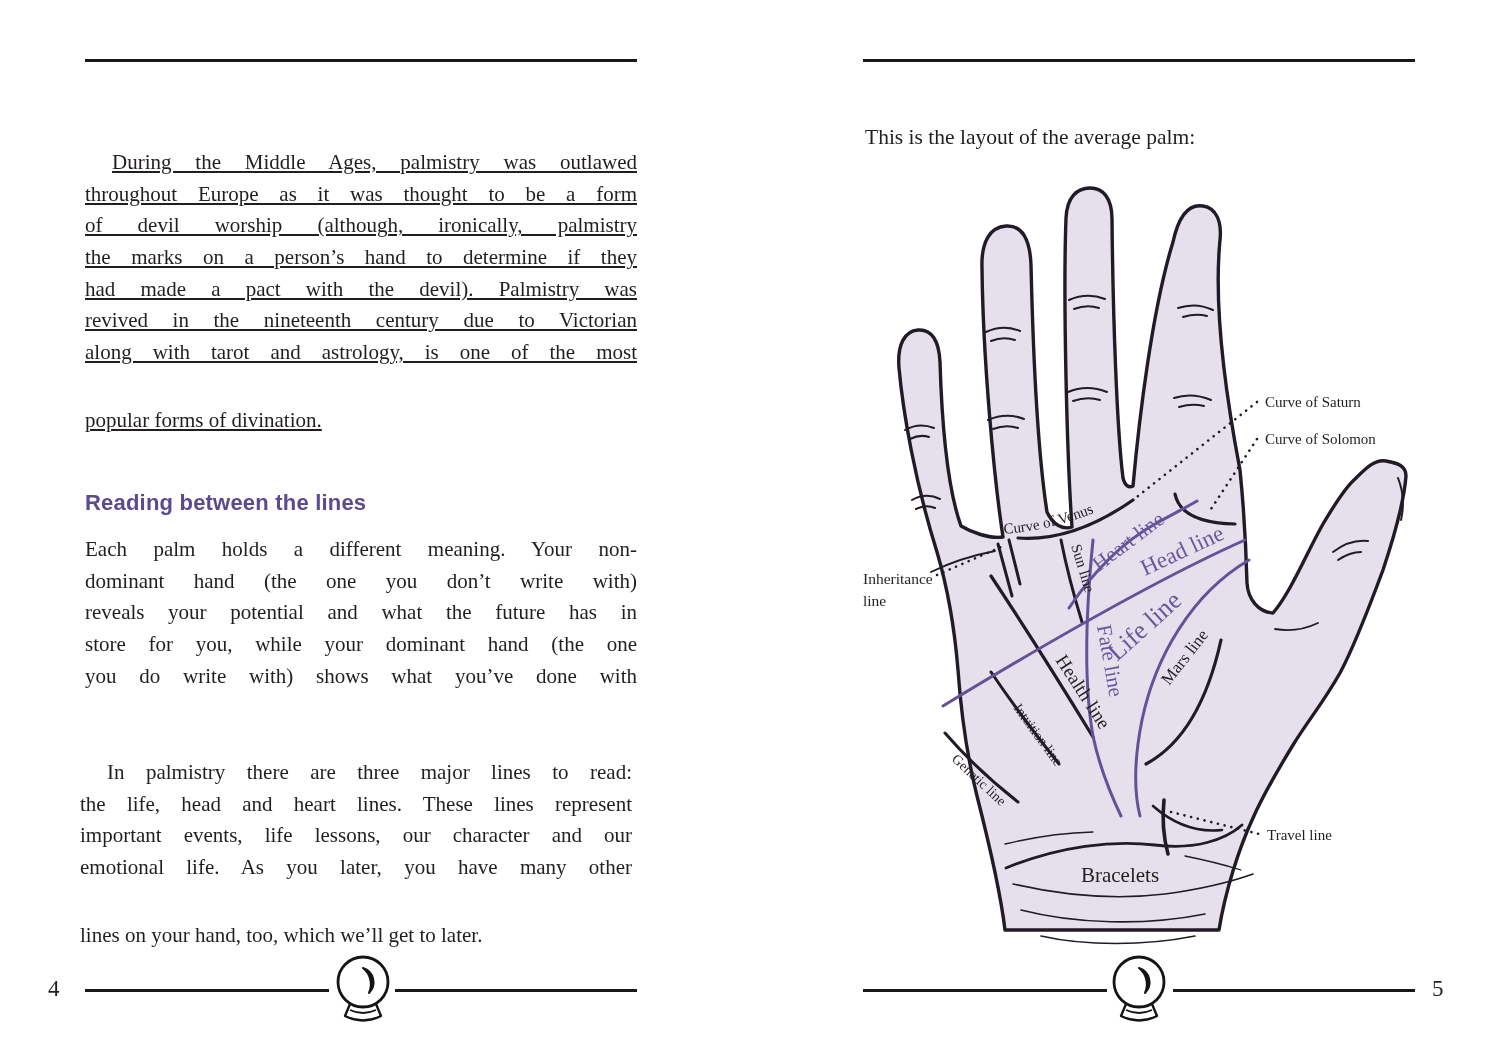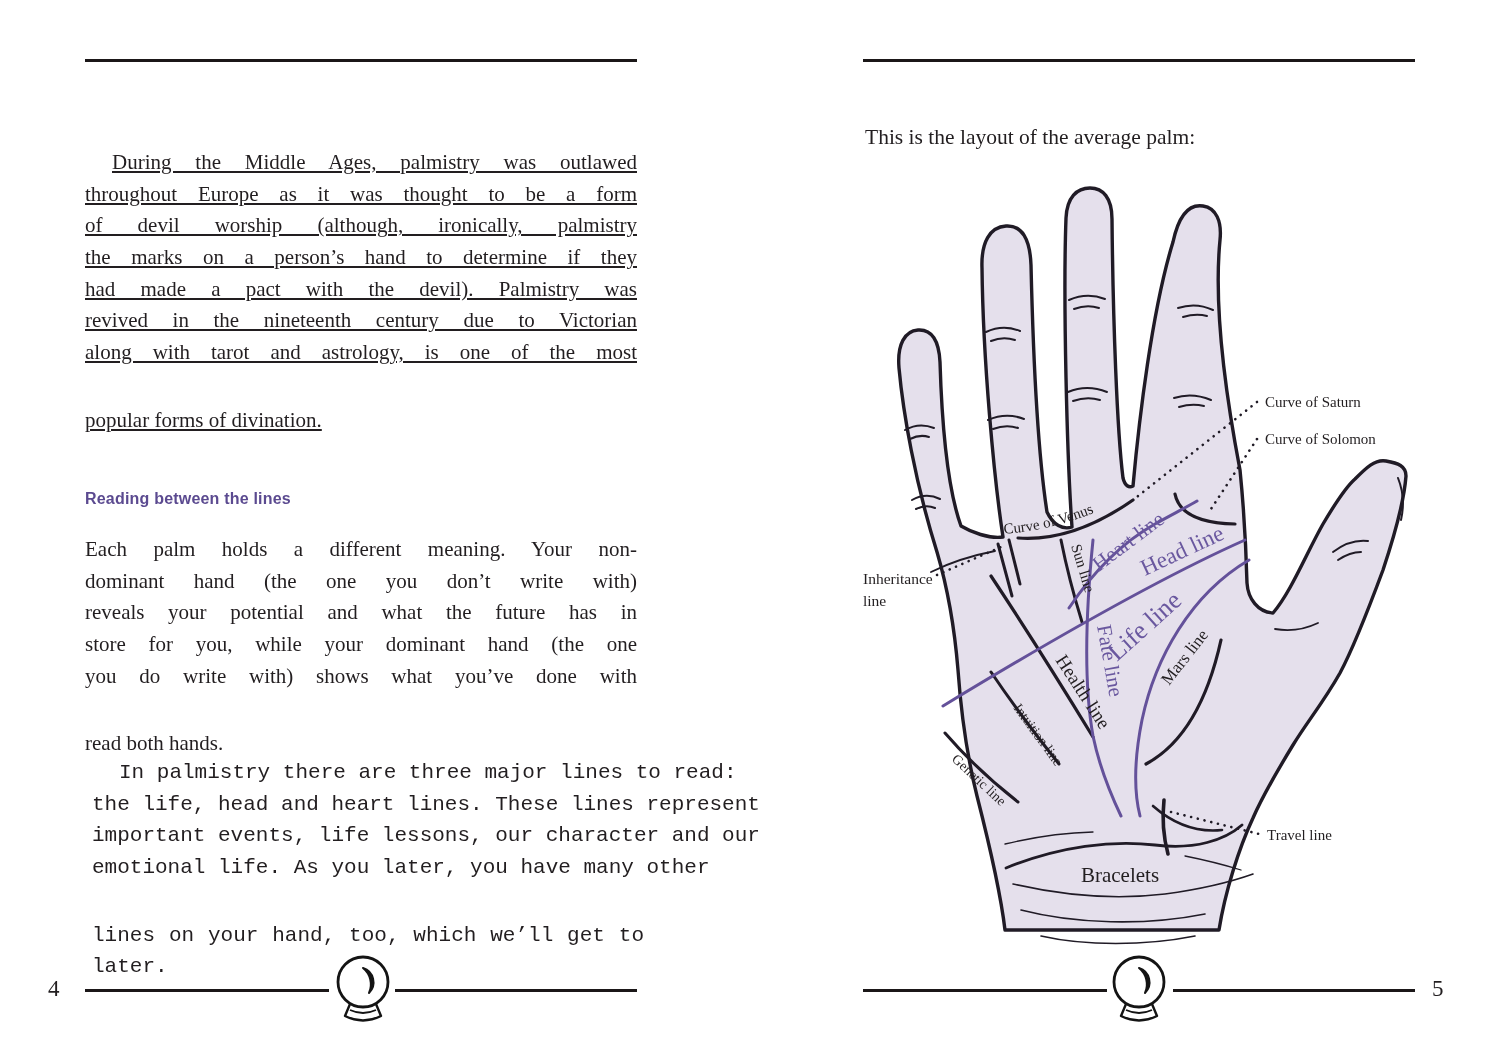--- a/index.html
+++ b/index.html
@@ -6,21 +6,21 @@
   #spread{position:relative;width:1500px;height:1057px;background:#ffffff;overflow:hidden;
           font-family:"Liberation Serif","DejaVu Serif",serif;color:#221e20;}
   .rule{position:absolute;height:3px;background:#1b1718;}
   .textblock{position:absolute;width:552px;}
   .bline{font-size:21px;line-height:31.7px;height:31.7px;white-space:nowrap;
          text-align:justify;text-align-last:justify;color:#221e20;}
   .bline.last{text-align-last:left;white-space:normal;margin-top:36px;}
   .bline.indent{text-indent:27px;}
   .heading{position:absolute;left:85px;top:490px;width:552px;
            font-family:"Liberation Sans","DejaVu Sans",sans-serif;
-           font-weight:700;font-size:16px;color:#5b4a90;letter-spacing:0.2px;}
+           font-weight:700;font-size:22px;color:#5b4a90;letter-spacing:0.2px;}
   .caption{position:absolute;left:865px;top:125px;width:560px;font-size:21.5px;color:#221e20;}
   .pagenum{position:absolute;font-size:23px;color:#221e20;}
   .ball{position:absolute;width:64px;height:74px;}
   .palmsvg{position:absolute;left:855px;top:180px;width:580px;height:780px;}
   .palm-label{font-family:"Liberation Serif","DejaVu Serif",serif;fill:#221e20;}
   .palm-label-purple{font-family:"Liberation Serif","DejaVu Serif",serif;fill:#6a589f;}
 </style>
 </head>
 <body>
 
@@ -41,24 +41,23 @@
     </div>
 
     <div class="heading">Reading between the lines</div>
 
     <div class="textblock" style="left:85px;top:534px;">
       <div class="bline">Each palm holds a different meaning. Your non-</div>
       <div class="bline">dominant hand (the one you don’t write with)</div>
       <div class="bline">reveals your potential and what the future has in</div>
       <div class="bline">store for you, while your dominant hand (the one</div>
       <div class="bline">you do write with) shows what you’ve done with</div>
-      <div class="bline last">read both hands.</div>
     </div>
 
-    <div class="textblock" style="left:92px;top:757px;font-family:Liberation Mono, monospace;">
+    <div class="textblock" style="left:80px;top:757px;">
       <div class="bline indent">In palmistry there are three major lines to read:</div>
       <div class="bline">the life, head and heart lines. These lines represent</div>
       <div class="bline">important events, life lessons, our character and our</div>
       <div class="bline">emotional life. As you later, you have many other</div>
       <div class="bline last">lines on your hand, too, which we’ll get to later.</div>
     </div>
 
     <div class="pagenum" style="left:48px;top:976px;">4</div>
     <div class="rule" style="left:85px;top:989px;width:244px;"></div>
     <svg class="ball" style="left:331px;top:952px;" viewBox="-32 -37 64 74">

